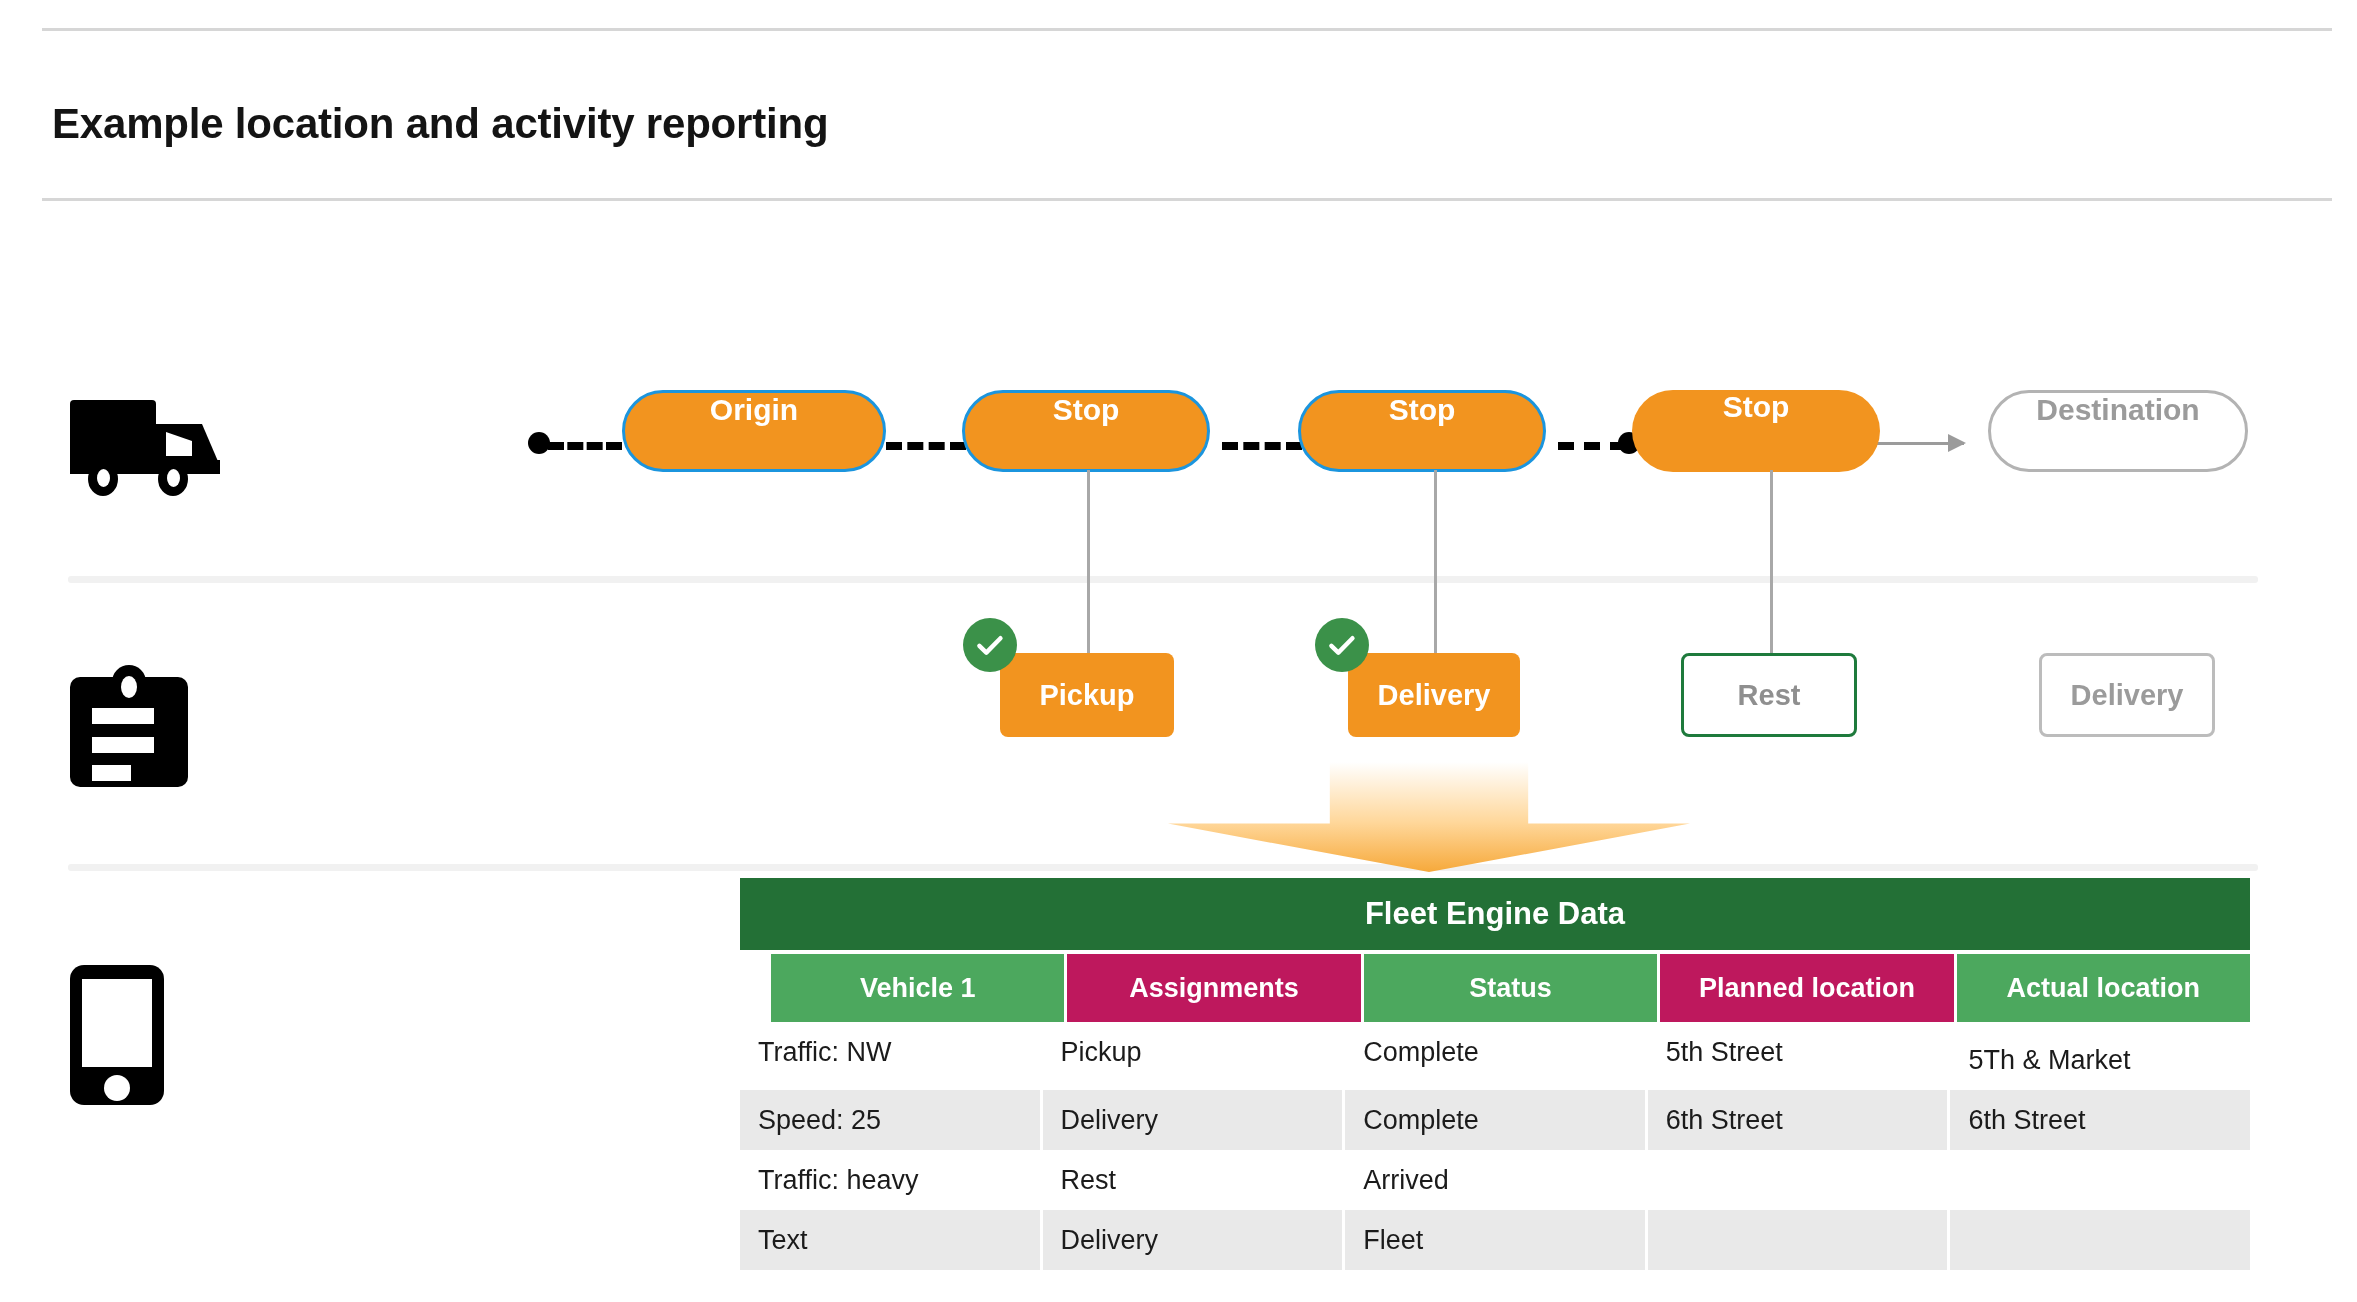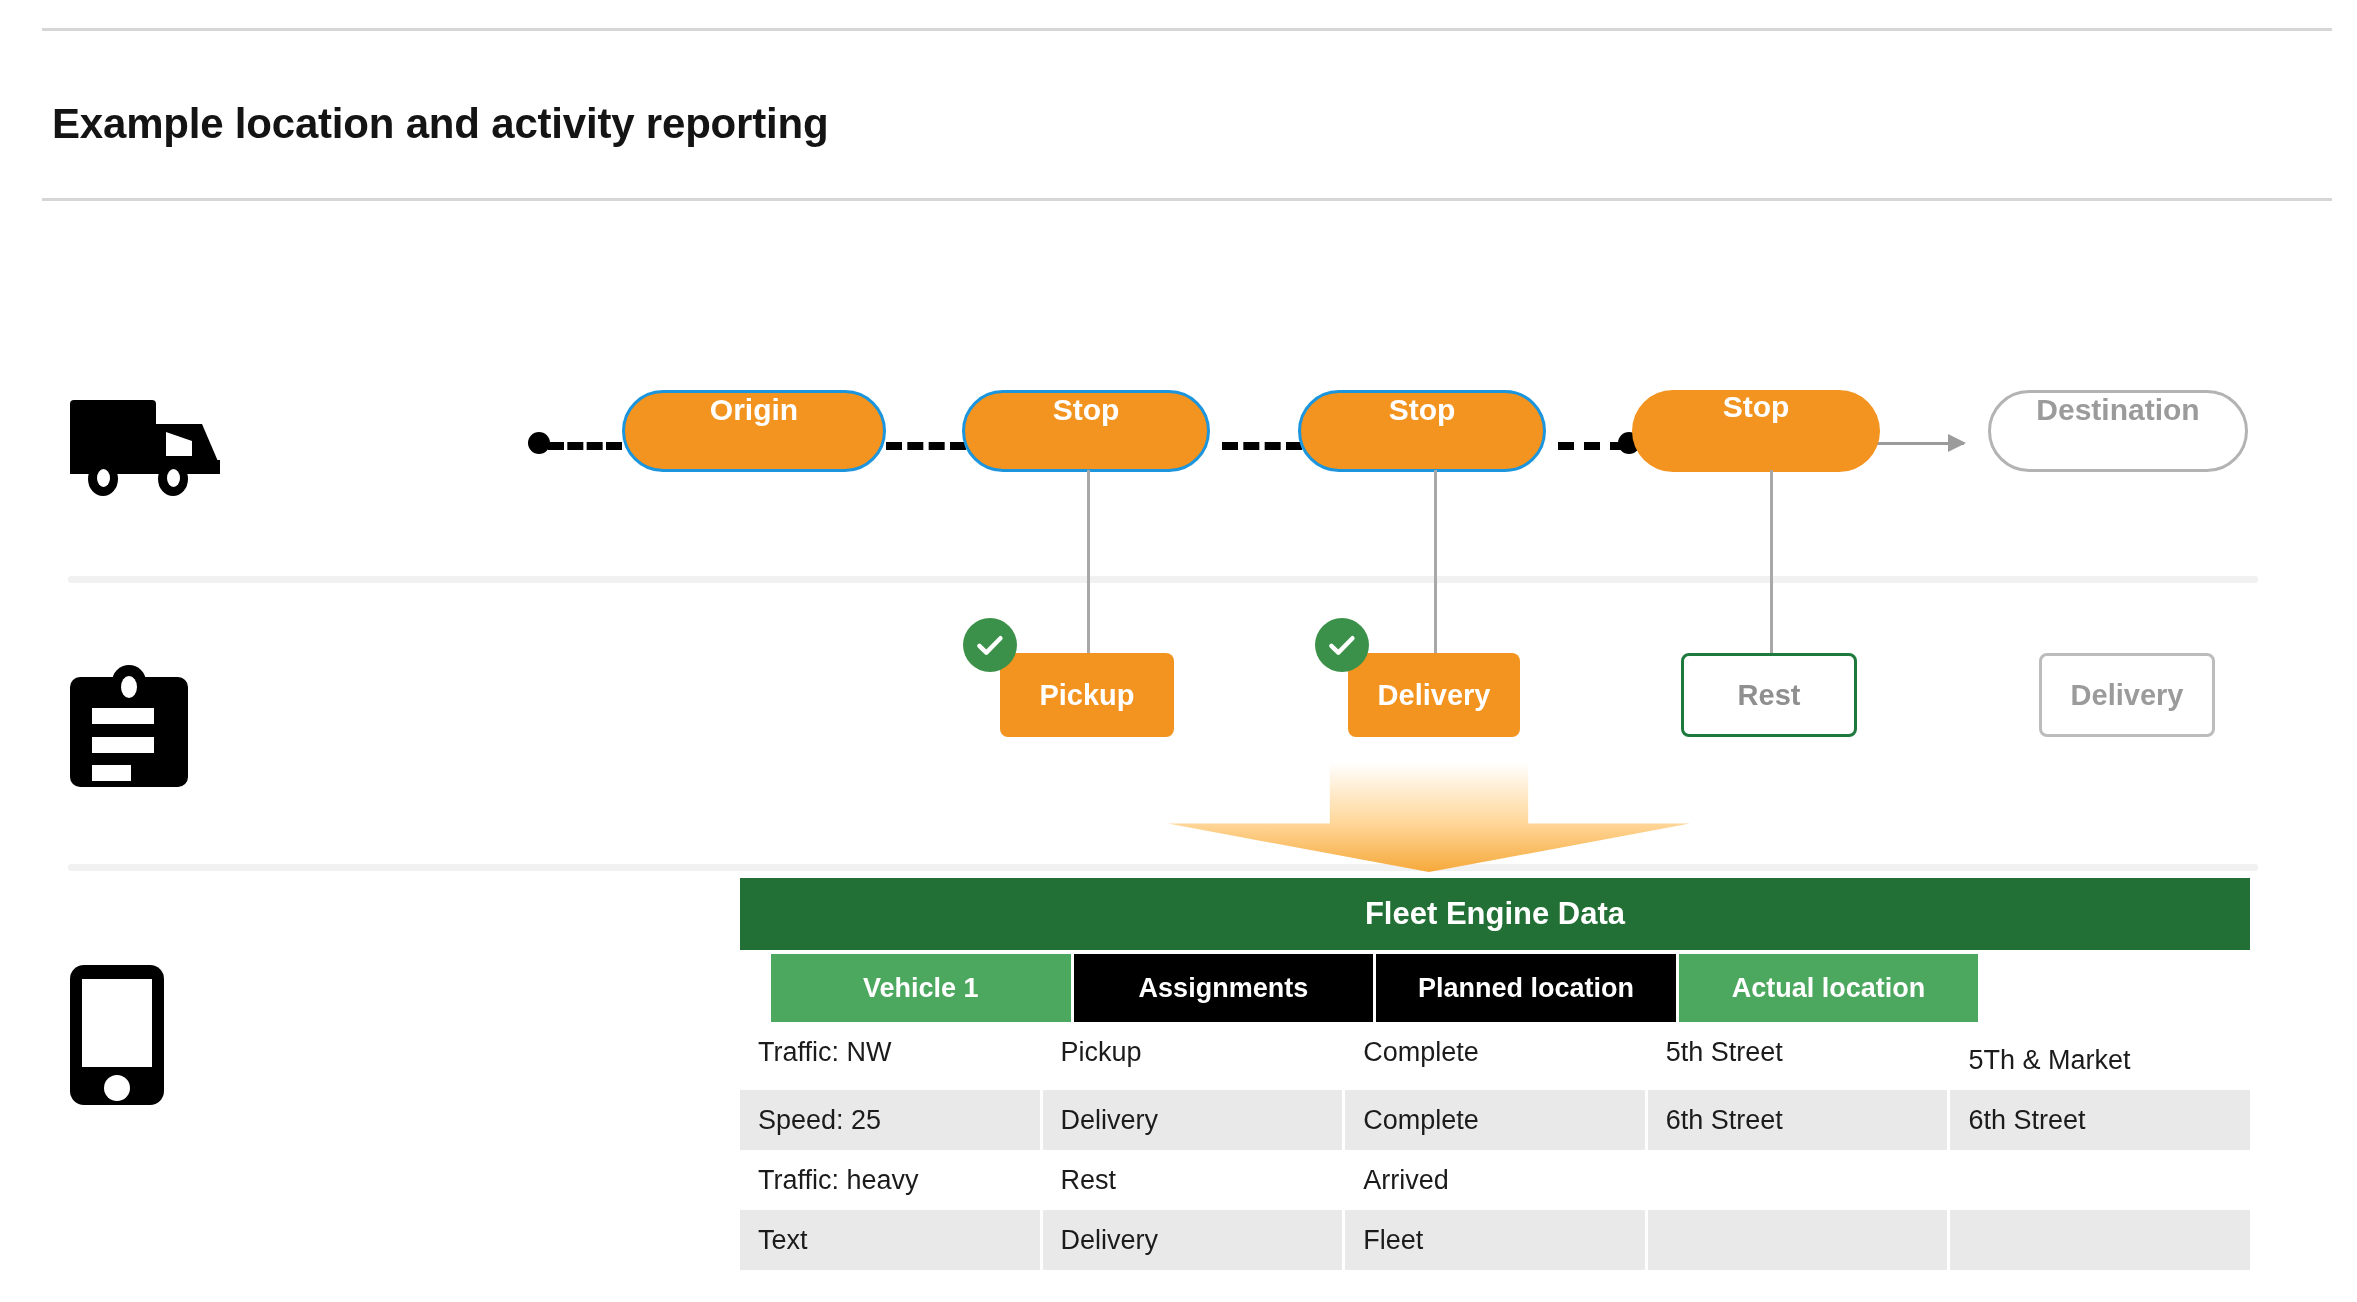--- a/index.html
+++ b/index.html
@@ -261,21 +261,21 @@
     height: 68px;
     display: flex;
     align-items: center;
     justify-content: center;
     color: #ffffff;
     font-size: 27px;
     font-weight: 700;
     white-space: nowrap;
   }
   .t-head .th.dark  { background: #4CA85E; }
-  .t-head .th.light { background: #000000; }
+  .t-head .th.light { background: #be185d; }
 
   .t-row {
     display: flex;
     gap: 3px;
   }
   .t-row .td {
     height: 60px;
     display: flex;
     align-items: center;
     padding-left: 18px;
@@ -388,20 +388,21 @@
   </div>
 
   <div id="flow-arrow"></div>
 
   <div id="fleet-table">
     <div id="table-title">Fleet Engine Data</div>
 
     <div class="t-head">
       <div class="th dark c0" style="width: 299.6px;">Vehicle 1</div>
       <div class="th light c1" style="width: 299.6px;">Assignments</div>
+      <div class="th dark c2" style="width: 299.6px;">Status</div>
       <div class="th light c3" style="width: 299.6px;">Planned location</div>
       <div class="th dark c4" style="width: 299.6px;">Actual location</div>
     </div>
 
     <div class="t-row odd">
       <div class="td c0" style="width: 299.6px;">Traffic: NW</div>
       <div class="td c1" style="width: 299.6px;">Pickup</div>
       <div class="td c2" style="width: 299.6px;">Complete</div>
       <div class="td c3" style="width: 299.6px;">5th Street</div>
       <div class="td c4" style="width: 299.6px; margin-top: 8px;">5Th &amp; Market</div>

